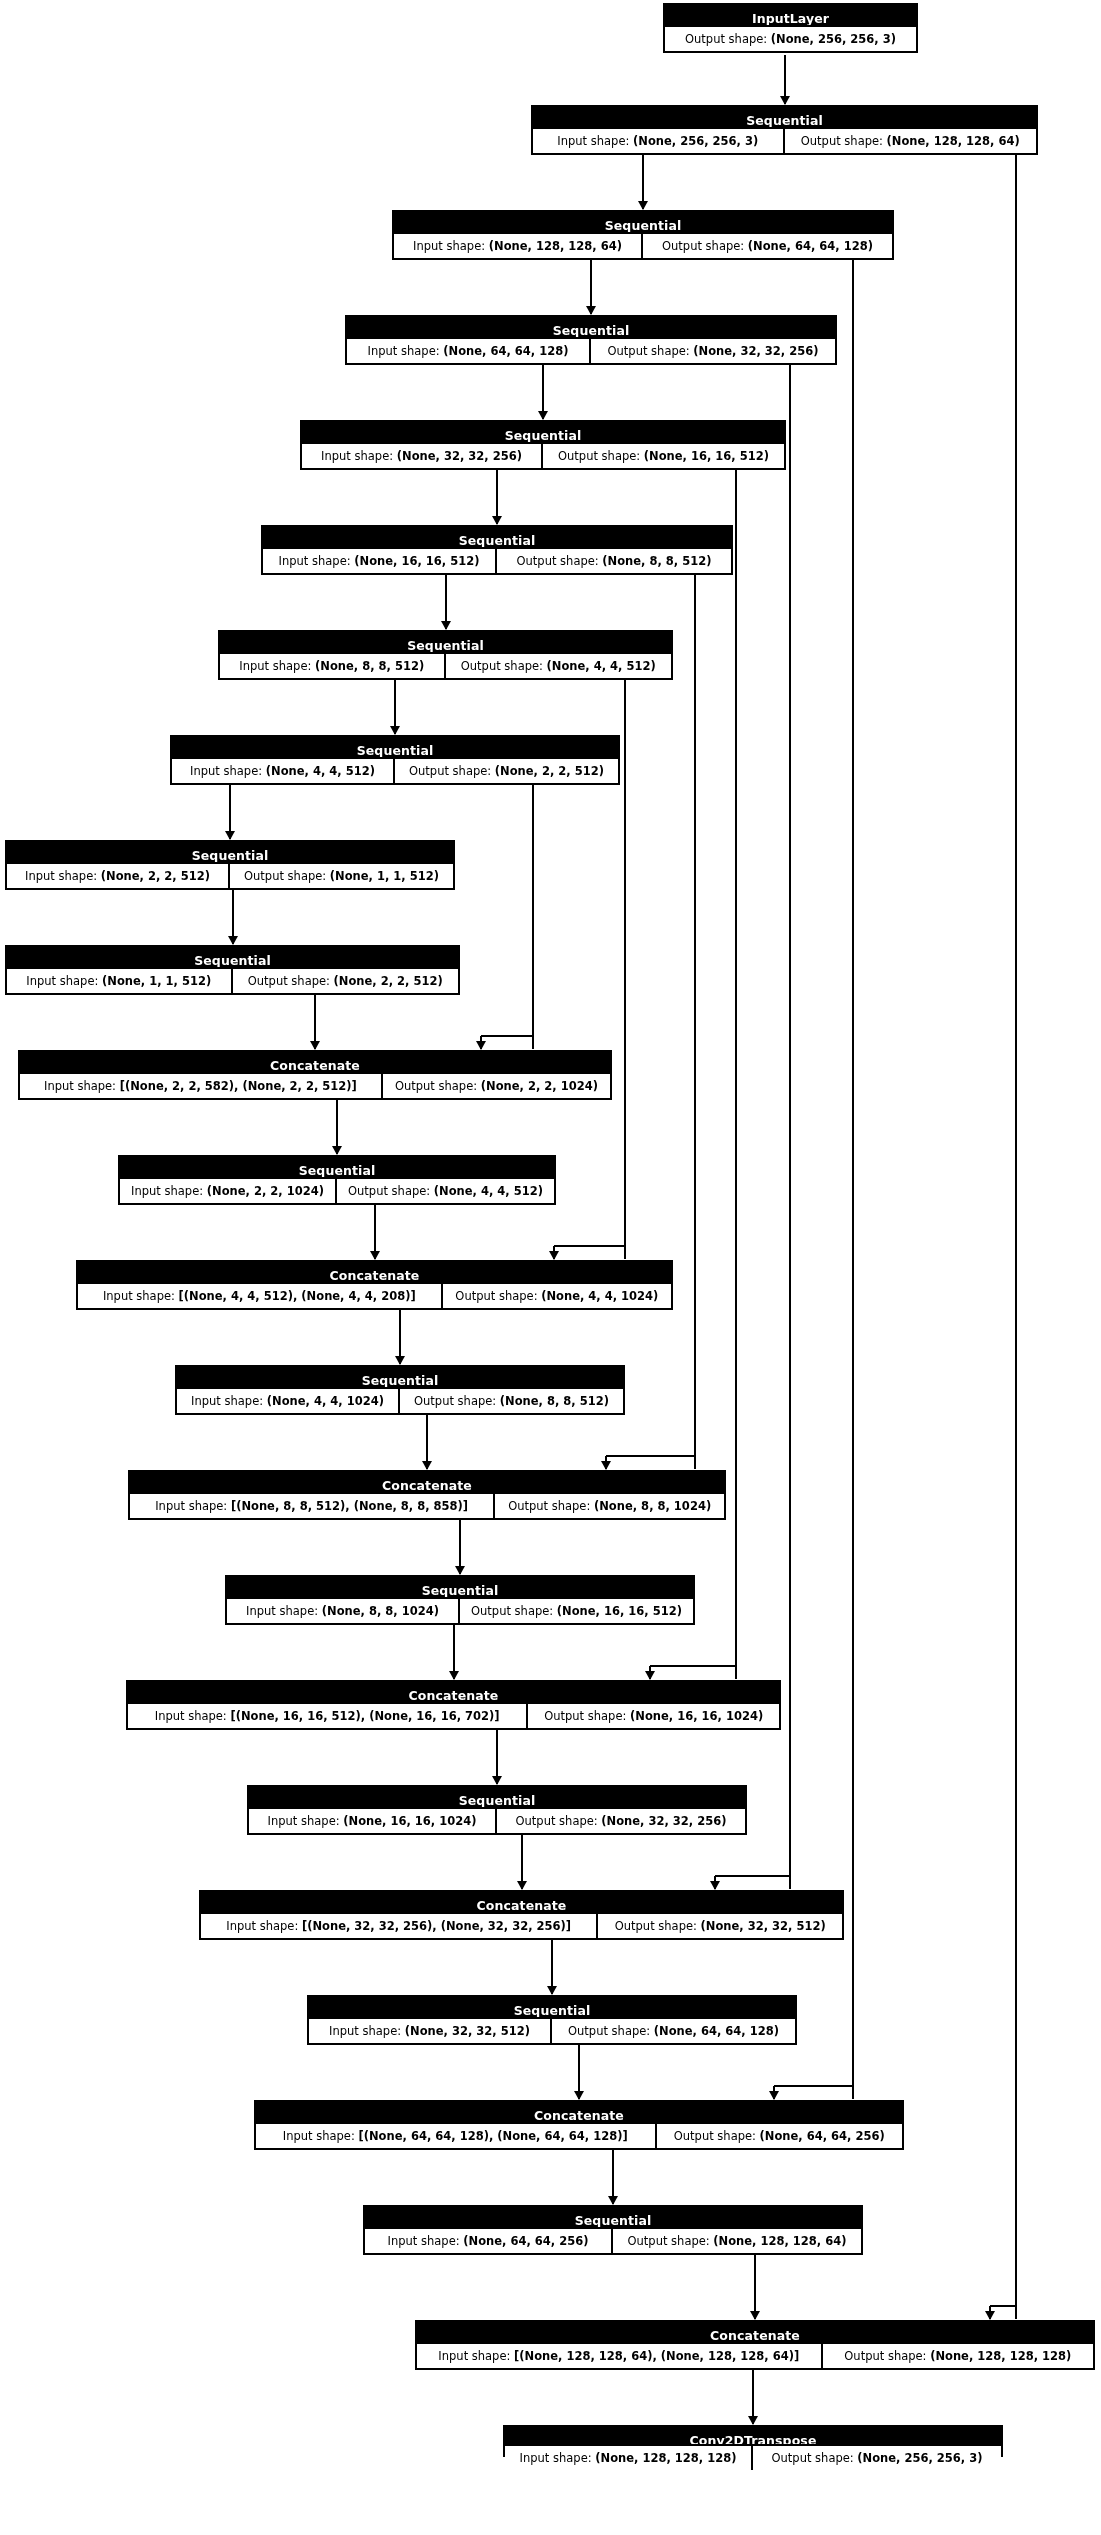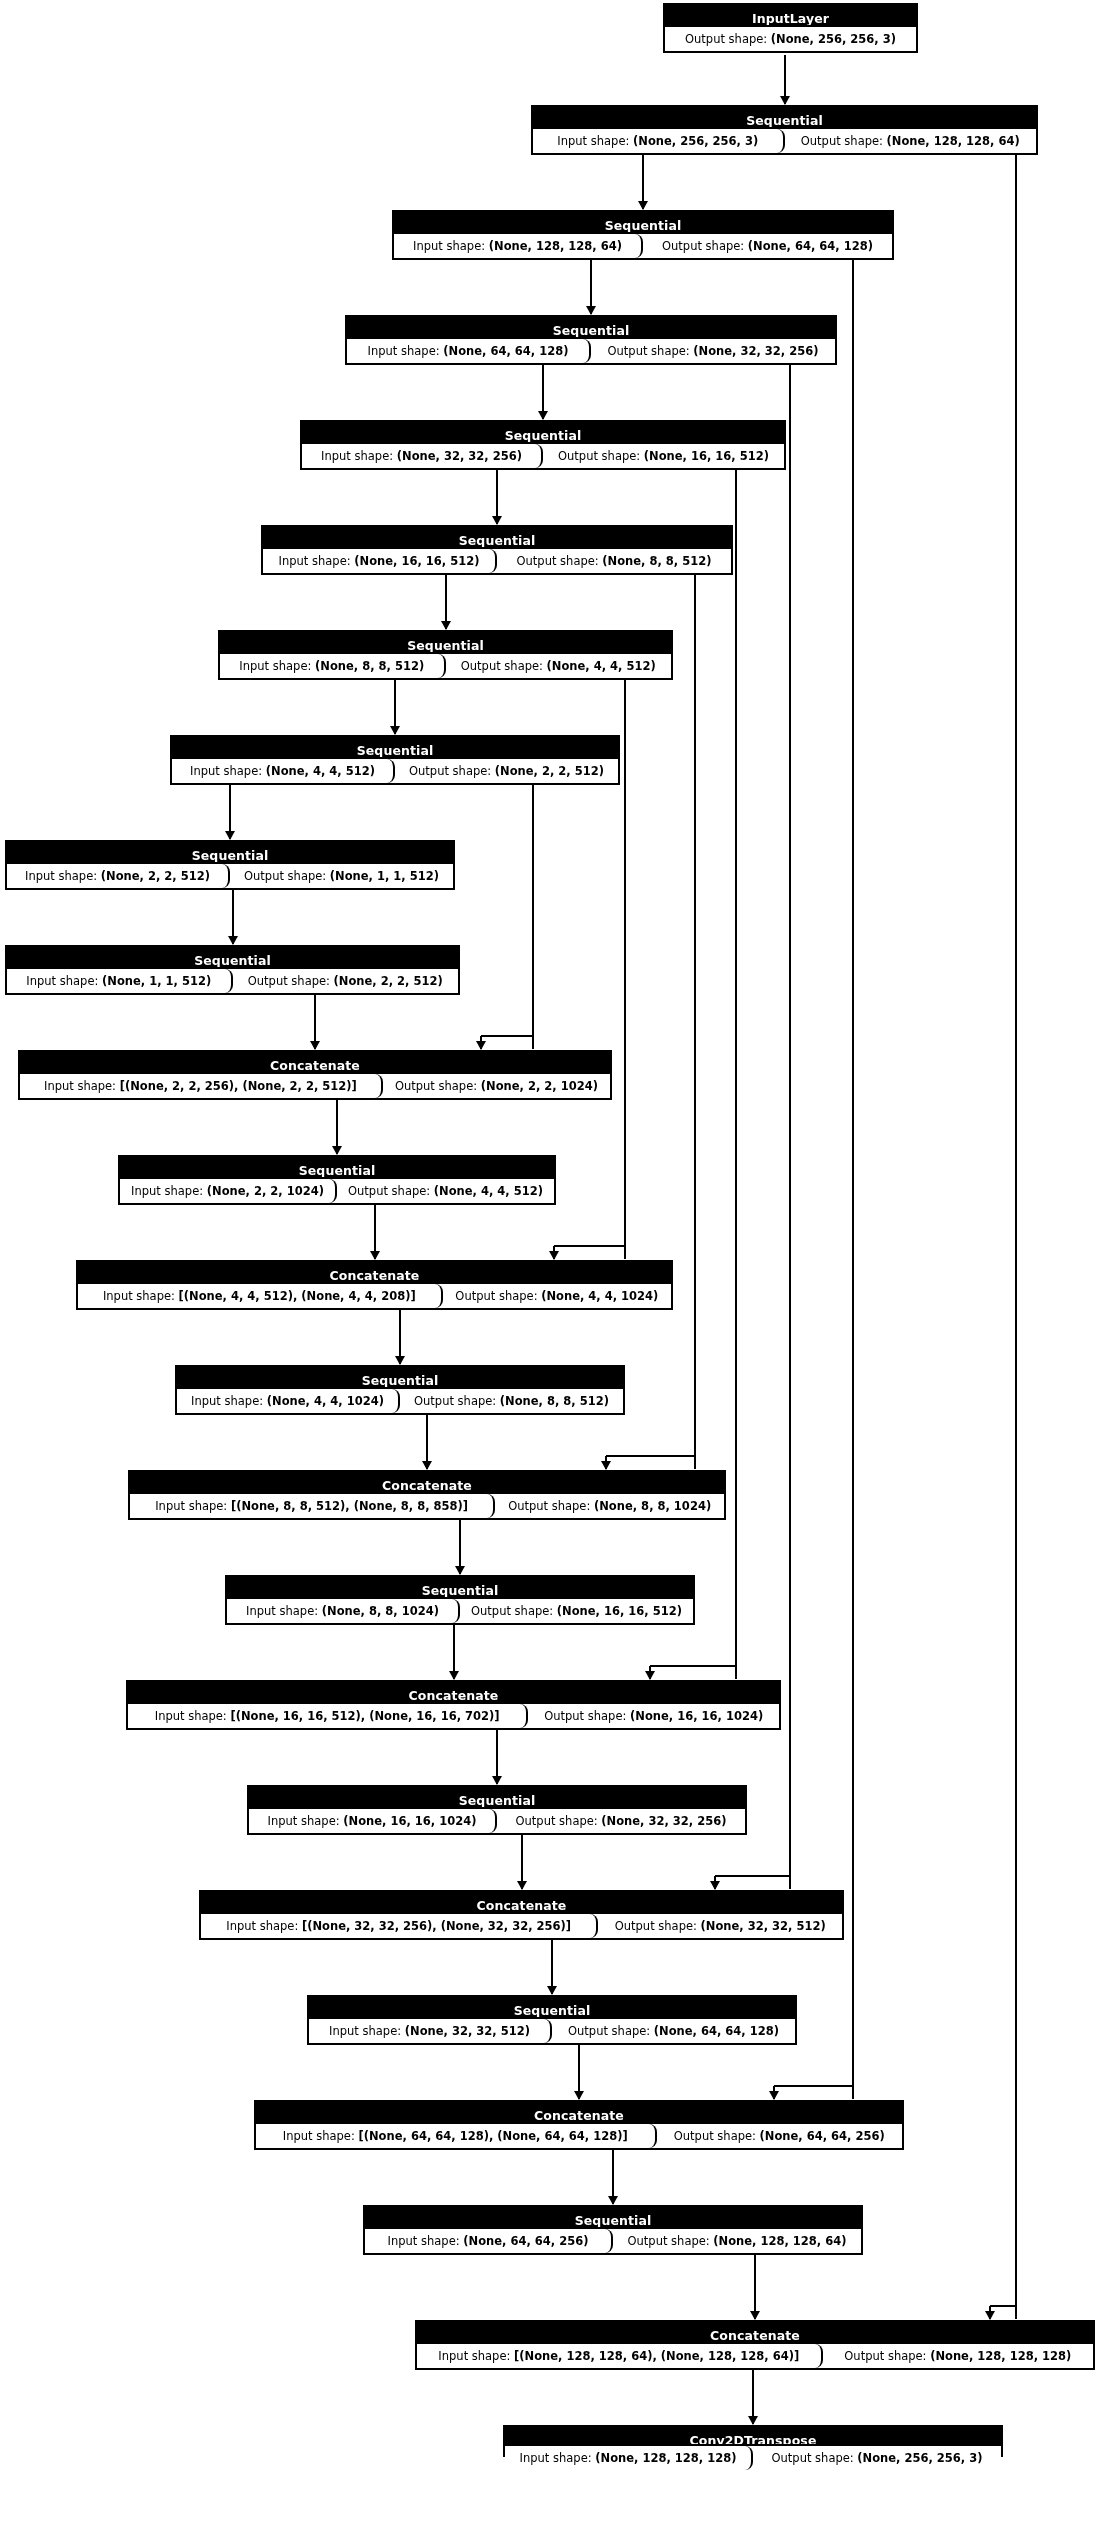--- a/index.html
+++ b/index.html
@@ -50,21 +50,20 @@
     flex: 1 1 auto;
     display: flex;
     align-items: center;
     justify-content: center;
     font-size: 11.5px;
     color: #000000;
     white-space: nowrap;
     padding: 5px 6px;
     box-sizing: border-box;
     overflow: hidden;
-    border-radius: 8px;
   }
   .shape-cell.left {
     border-right: 2px solid #000000;
   }
   .shape-cell b {
     font-weight: bold;
   }
   .shape-label {
     font-weight: normal;
   }
@@ -230,21 +229,21 @@
       <div class="node" style="left: 5px; top: 945px; width: 455px; height: 50px;">
         <div class="node-title">Sequential</div>
         <div class="node-shapes">
           <div class="shape-cell left" style="flex: 0 0 50%;"><span class="shape-label">Input shape:</span>&nbsp;<b>(None, 1, 1, 512)</b></div>
           <div class="shape-cell"><span class="shape-label">Output shape:</span>&nbsp;<b>(None, 2, 2, 512)</b></div>
         </div>
       </div>
       <div class="node" style="left: 18px; top: 1050px; width: 594px; height: 50px;">
         <div class="node-title">Concatenate</div>
         <div class="node-shapes">
-          <div class="shape-cell left" style="flex: 0 0 61.5%;"><span class="shape-label">Input shape:</span>&nbsp;<b>[(None, 2, 2, 256), (None, 2, 2, 512)]</b></div>
+          <div class="shape-cell left" style="flex: 0 0 61.5%;"><span class="shape-label">Input shape:</span>&nbsp;<b>[(None, 2, 2, 582), (None, 2, 2, 512)]</b></div>
           <div class="shape-cell"><span class="shape-label">Output shape:</span>&nbsp;<b>(None, 2, 2, 1024)</b></div>
         </div>
       </div>
       <div class="node" style="left: 118px; top: 1155px; width: 438px; height: 50px;">
         <div class="node-title">Sequential</div>
         <div class="node-shapes">
           <div class="shape-cell left" style="flex: 0 0 50%;"><span class="shape-label">Input shape:</span>&nbsp;<b>(None, 2, 2, 1024)</b></div>
           <div class="shape-cell"><span class="shape-label">Output shape:</span>&nbsp;<b>(None, 4, 4, 512)</b></div>
         </div>
       </div>

